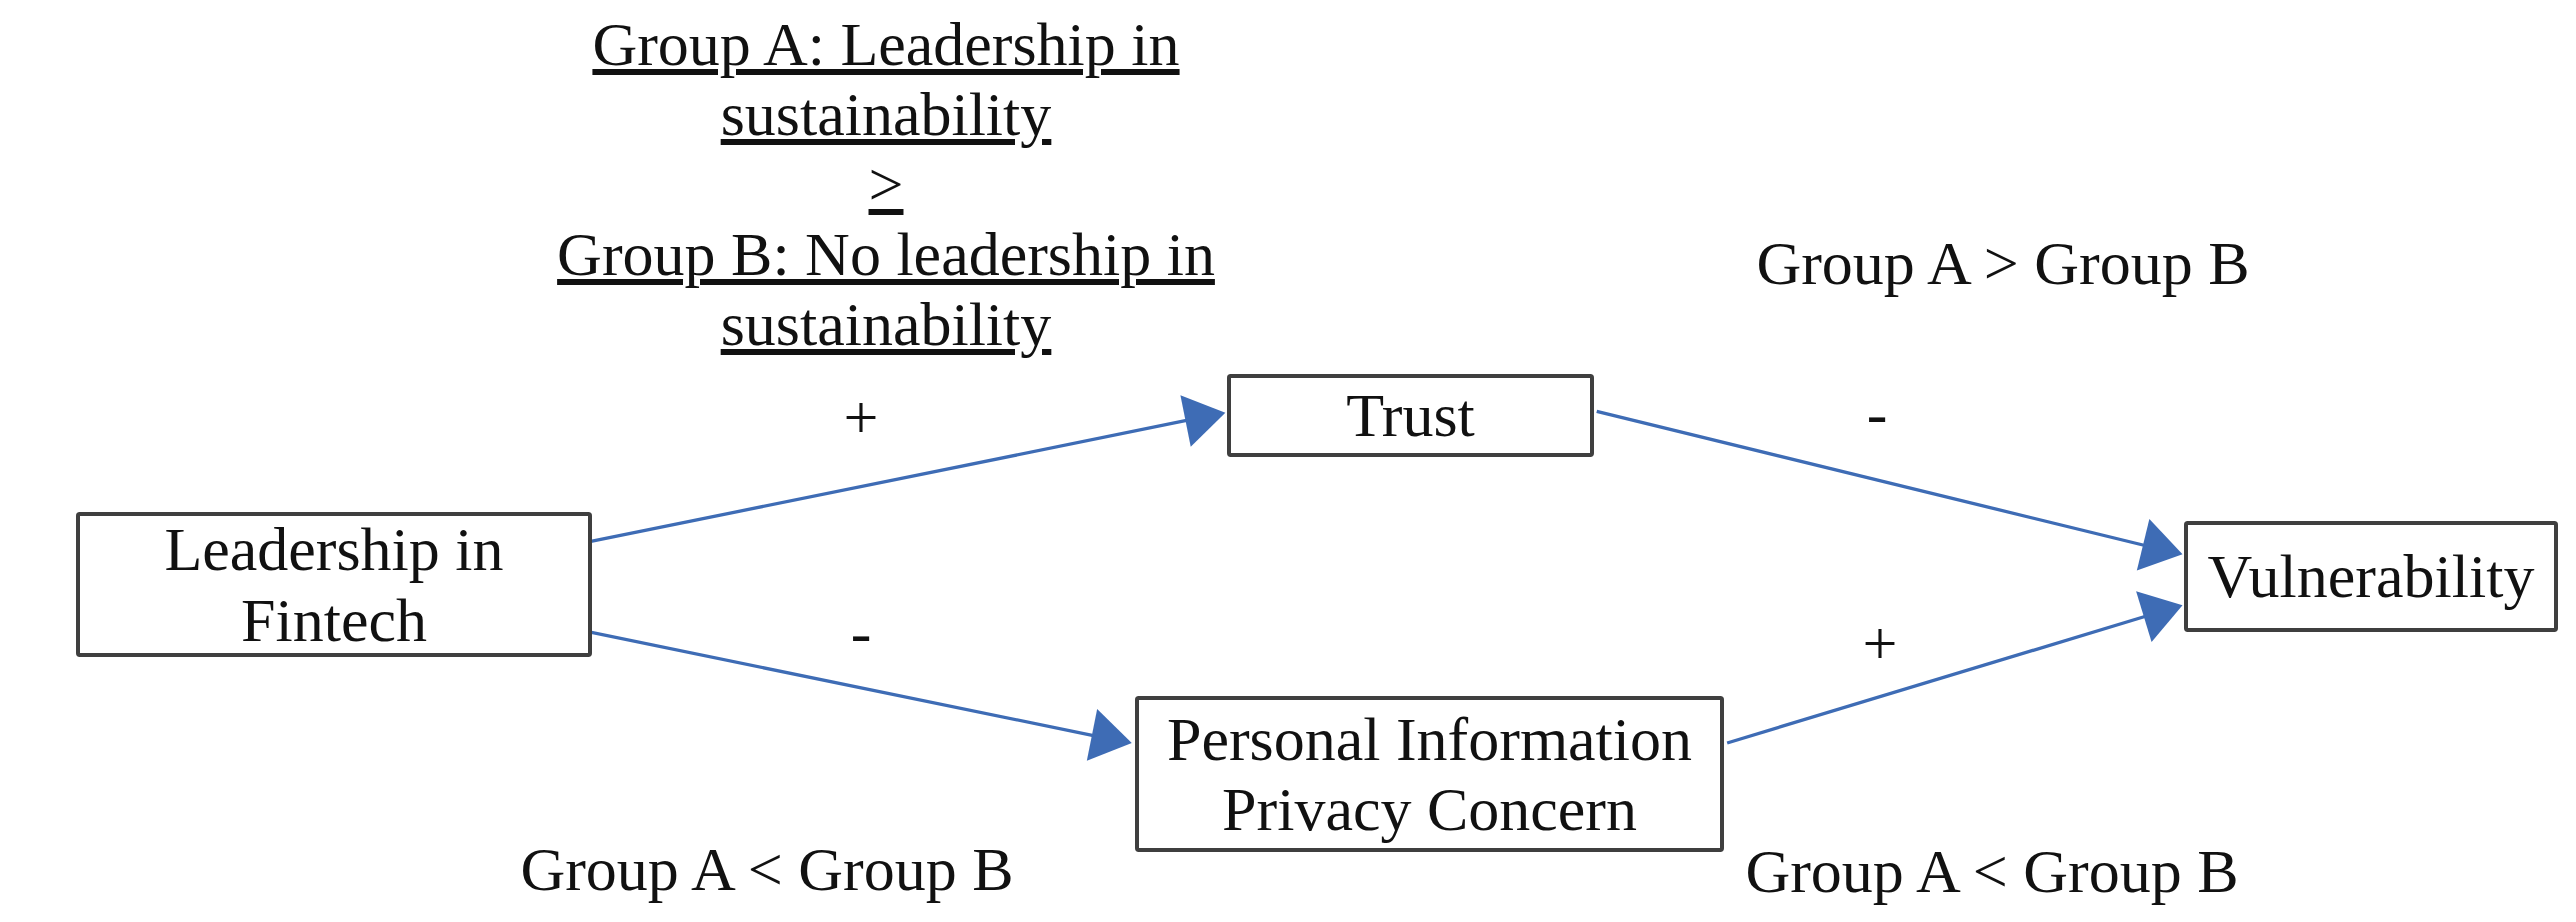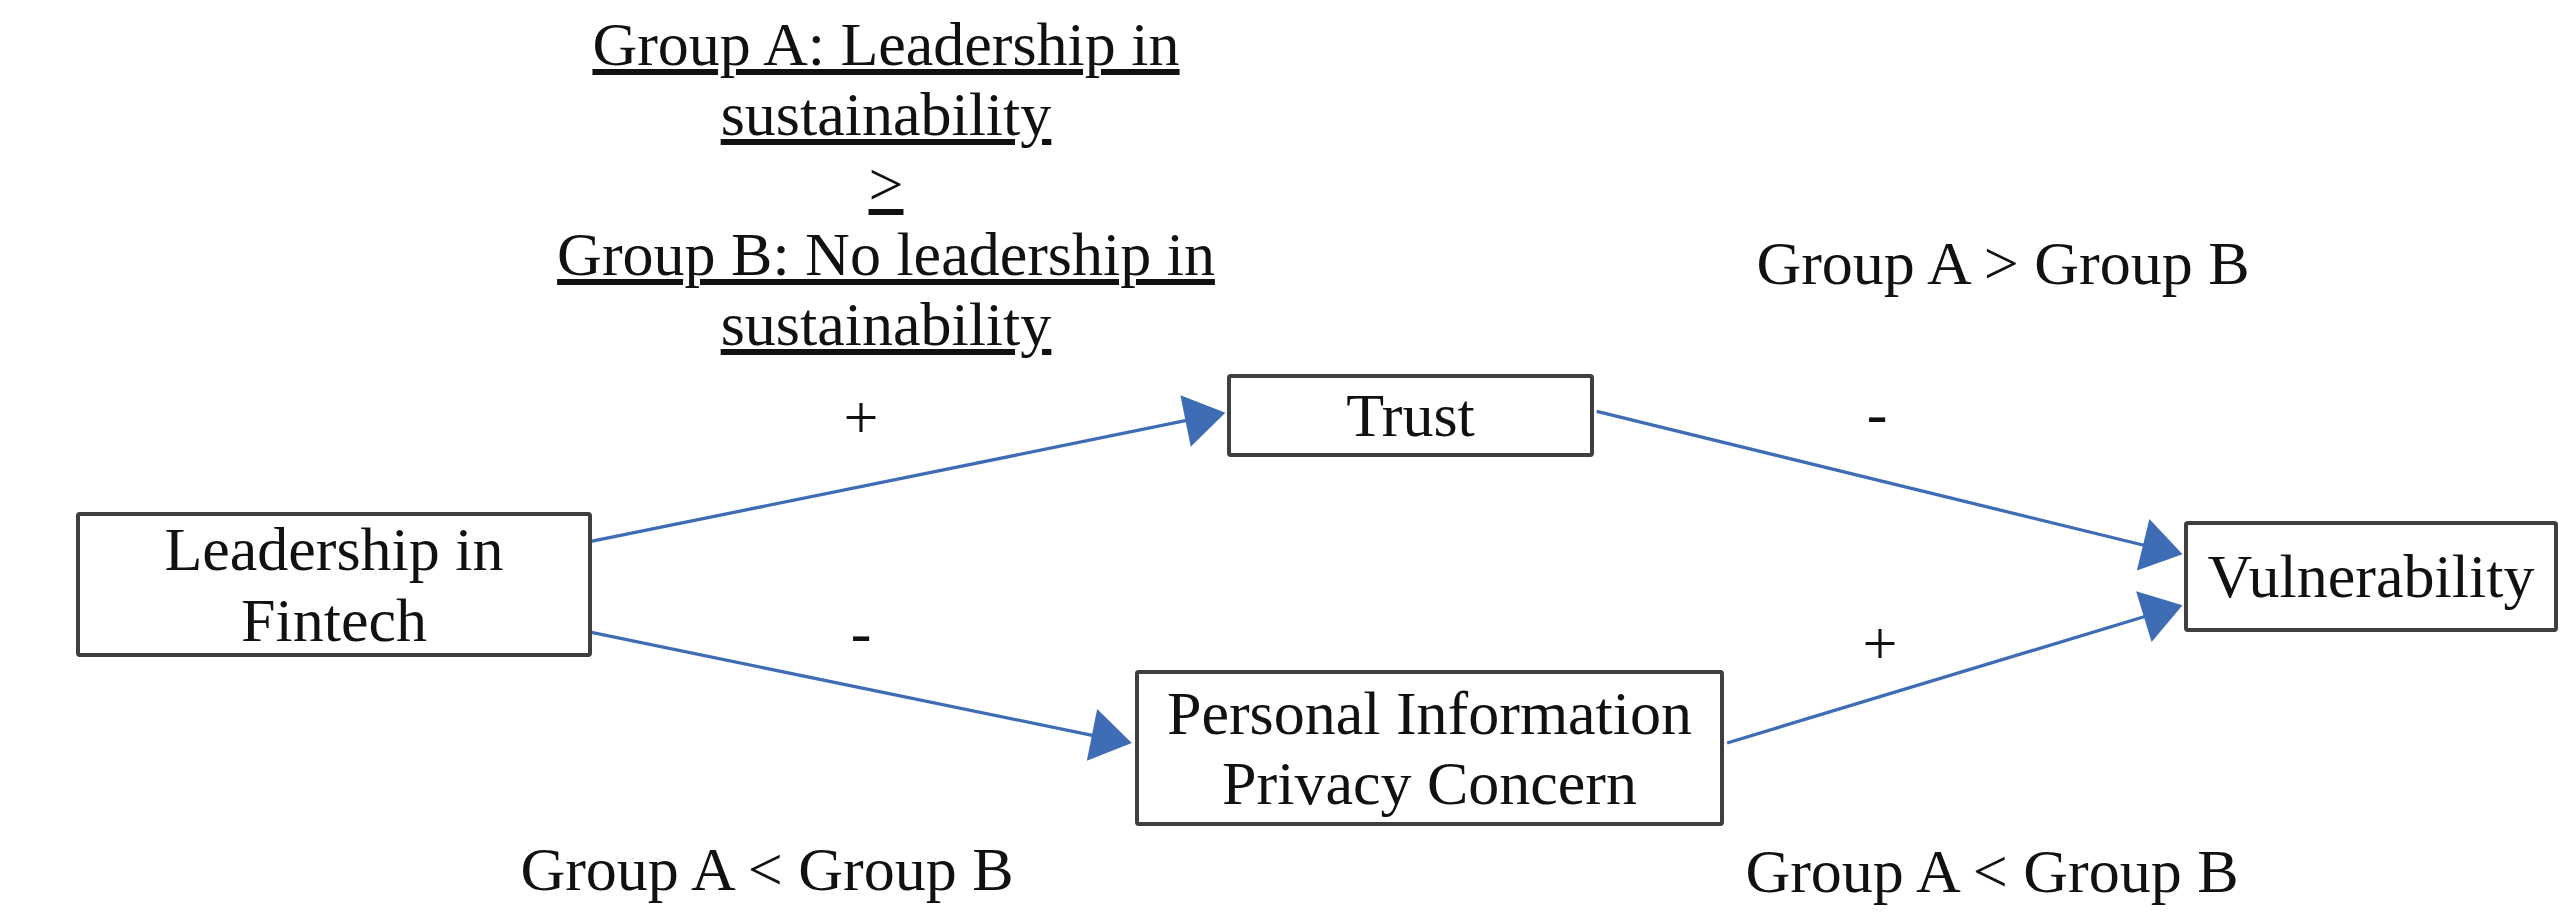--- a/index.html
+++ b/index.html
@@ -31,21 +31,21 @@
     display: flex;
     align-items: center;
     justify-content: center;
     text-align: center;
     font-size: 62px;
     line-height: 1.13;
     white-space: pre-line;
   }
   .node-leadership { left: 28px;   top: 512px; width: 516px; height: 145px; margin-left: 48px; }
   .node-trust      { left: 1227px; top: 374px; width: 367px; height: 83px; }
-  .node-pipc       { left: 1135px; top: 670px; width: 589px; height: 156px; text-align: center; }
+  .node-pipc       { left: 1135px; top: 696px; width: 589px; height: 156px; text-align: center; }
   .node-vuln       { left: 2184px; top: 521px; width: 374px; height: 111px; text-align: right; }
 
   .label {
     position: absolute;
     transform: translate(-50%, -50%);
     font-size: 62px;
     line-height: 70px;
     text-align: center;
     white-space: pre-line;
   }

